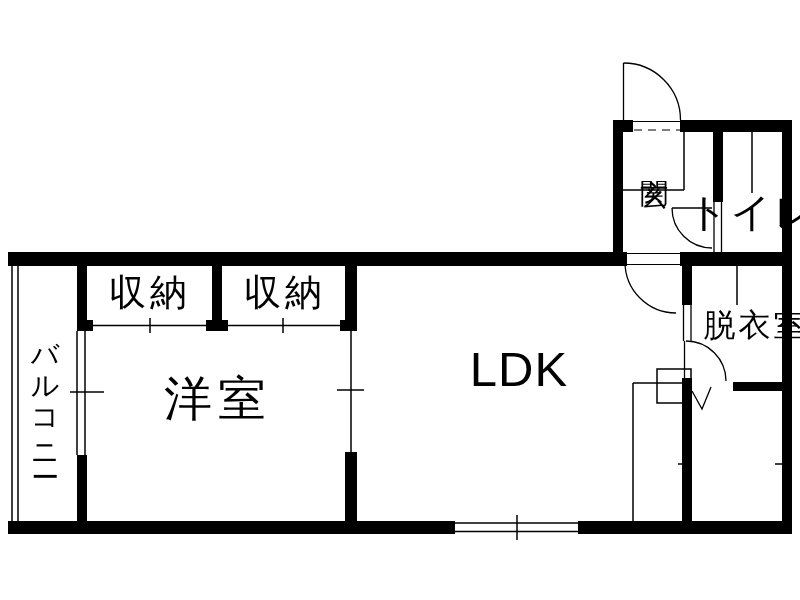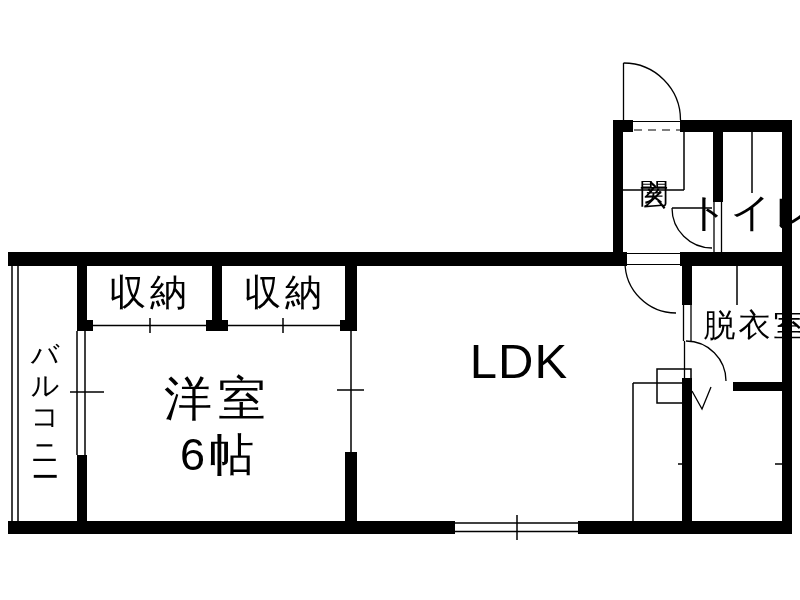--- a/index.html
+++ b/index.html
@@ -121,23 +121,22 @@
       <path d="M692 391 L702 409 L711 387"></path>
     </g>
   </svg>
 
   <div class="lbl vert lbl-balcony" style="left:45px;top:394px;">バルコニー</div>
 
   <div class="lbl lbl-closet" style="left:150px;top:293px;">収納</div>
   <div class="lbl lbl-closet" style="left:285px;top:293px;">収納</div>
 
   <div class="lbl lbl-room" style="left:218px;top:399px;">洋室</div>
-  <div class="lbl lbl-size" style="left:219px;top:455px;">6帖</div>
 
-  <div class="lbl lbl-ldk" style="left:519px;top:362px;">LDK</div>
+  <div class="lbl lbl-ldk" style="left:519px;top:370px;">LDK</div>
 
   <div class="lbl vert lbl-genkan" style="left:654px;top:158px;">玄関</div>
 
   <div class="lbl lbl-toilet" style="left:752px;top:212px;">トイレ</div>
 
   <div class="lbl lbl-datsui" style="left:756px;top:326px;font-family:Liberation Serif, serif;">脱衣室</div>
 
 </div>
 
 </body></html>

